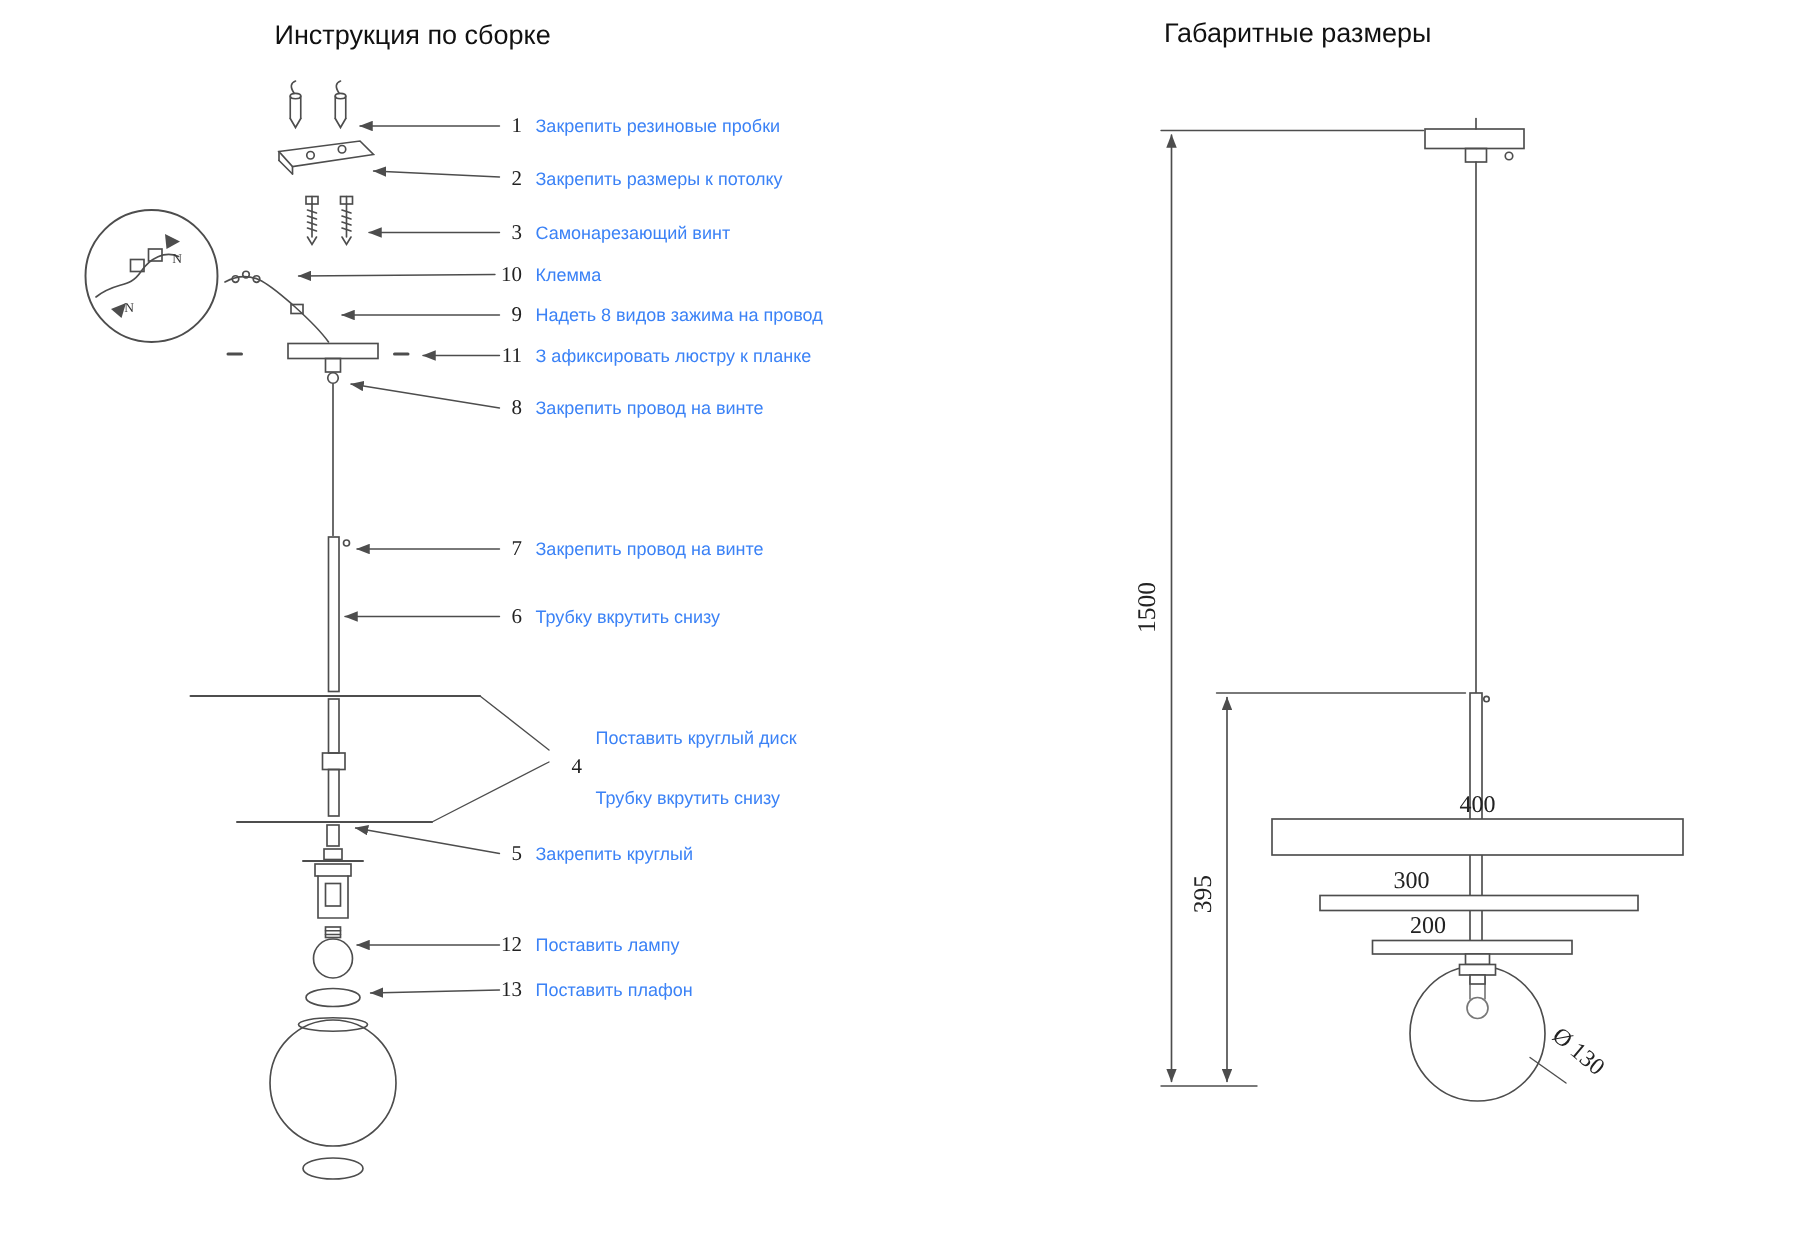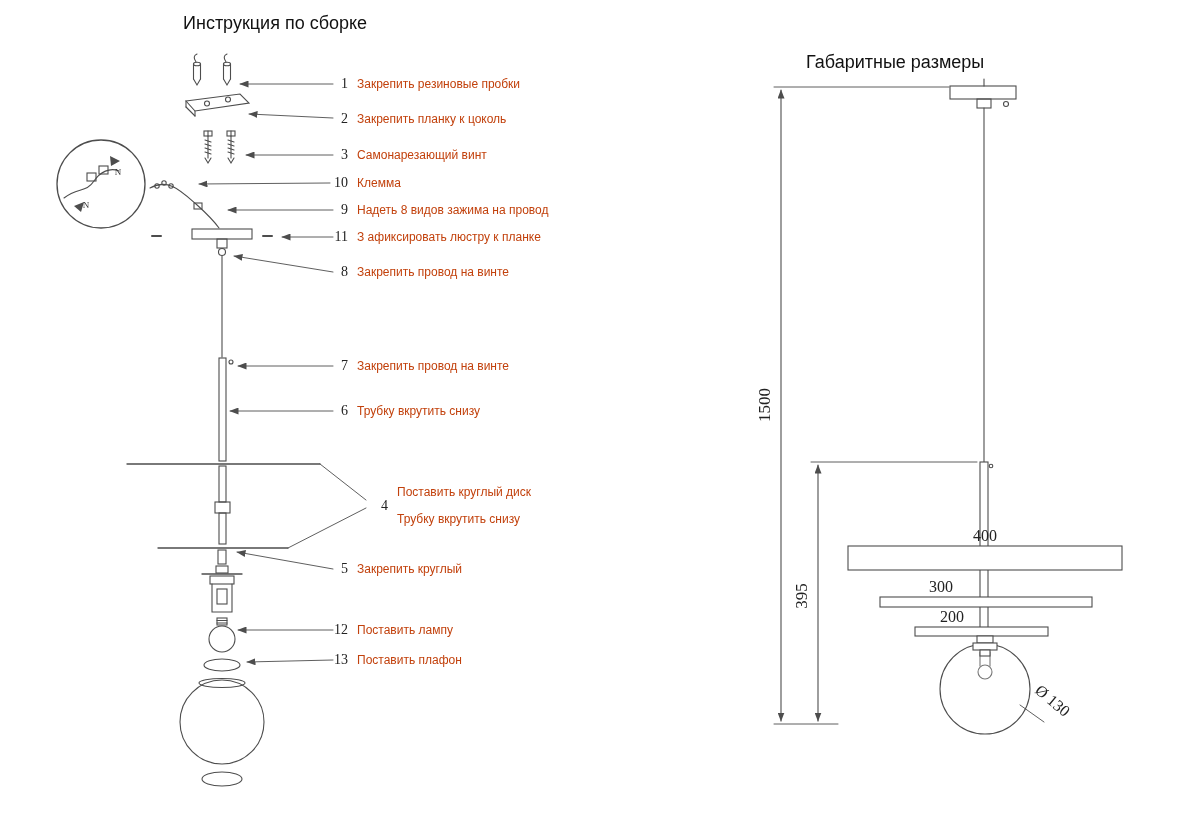--- a/index.html
+++ b/index.html
@@ -3,31 +3,31 @@
 <meta charset="utf-8">
 <style>
   html,body{margin:0;padding:0;background:#fff;}
   .page{position:relative;width:1200px;height:827px;background:#fff;overflow:hidden;
         font-family:"Liberation Sans",sans-serif;color:#1b1b1b;}
   svg{position:absolute;left:0;top:0;}
   .title{position:absolute;font-size:18px;color:#111;white-space:nowrap;}
   .footer{position:absolute;left:0;right:0;top:779px;text-align:center;font-size:18px;color:#111;}
   .step{position:absolute;display:flex;align-items:baseline;gap:9px;white-space:nowrap;height:16px;line-height:16px;}
   .step-num{font-family:"Liberation Serif",serif;font-size:14px;min-width:18px;text-align:right;color:#222;}
-  .step-text{font-size:12px;color:#c2410c;}
+  .step-text{font-size:12px;color:#3b82f6;}
   .step4{align-items:center;height:auto;}
-  .step4-lines{display:flex;flex-direction:column;gap:11px;}
+  .step4-lines{display:flex;flex-direction:column;gap:24px;}
 </style>
 </head>
 <body>
 
 <div class="page">
 
   <div class="title" style="left:183px;top:13px;">Инструкция по сборке</div>
-  <div class="title" style="left:806px;top:12px;margin-top:40px;">Габаритные размеры</div>
+  <div class="title" style="left:776px;top:12px;">Габаритные размеры</div>
 
   <svg width="1200" height="827" viewBox="0 0 1200 827">
     <defs>
       <marker id="mA" markerWidth="9" markerHeight="7" refX="8.5" refY="3.5" orient="auto" markerUnits="userSpaceOnUse">
         <path d="M0,0 L9,3.5 L0,7 Z" fill="#4d4d4d"></path>
       </marker>
       <marker id="mB" markerWidth="9" markerHeight="7" refX="0.5" refY="3.5" orient="auto" markerUnits="userSpaceOnUse">
         <path d="M9,0 L0,3.5 L9,7 Z" fill="#4d4d4d"></path>
       </marker>
     </defs>
@@ -220,21 +220,21 @@
 
     </g>
   </svg>
 
   <div class="step" style="left:330px;top:76px;">
     <span class="step-num">1</span>
     <span class="step-text">Закрепить резиновые пробки</span>
   </div>
   <div class="step" style="left:330px;top:111px;">
     <span class="step-num">2</span>
-    <span class="step-text">Закрепить планку к цоколь</span>
+    <span class="step-text">Закрепить размеры к потолку</span>
   </div>
   <div class="step" style="left:330px;top:147px;">
     <span class="step-num">3</span>
     <span class="step-text">Самонарезающий винт</span>
   </div>
   <div class="step" style="left:330px;top:175px;">
     <span class="step-num">10</span>
     <span class="step-text">Клемма</span>
   </div>
   <div class="step" style="left:330px;top:202px;">

